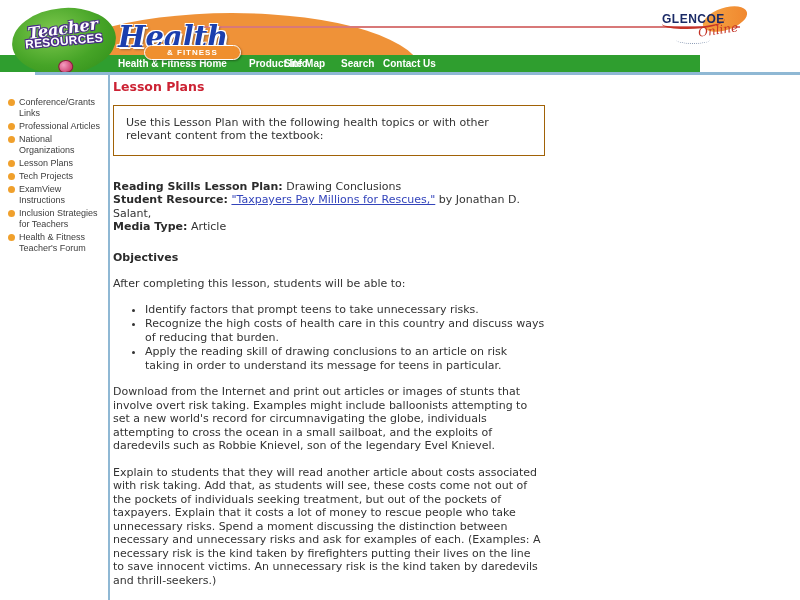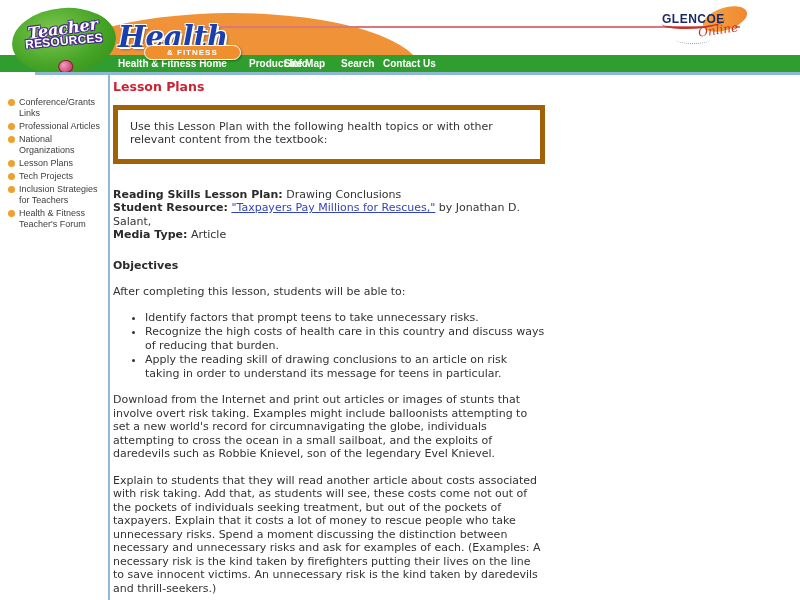--- a/index.html
+++ b/index.html
@@ -38,38 +38,38 @@
                     background:linear-gradient(110deg, #f5a23c, #ef7f22); transform:rotate(-18deg); opacity:.95; }
   .glencoe-word { position:absolute; left:0; top:6px; font-family:"Liberation Sans", sans-serif; font-weight:bold;
                   font-size:12px; letter-spacing:0.5px; color:#1a2a66; border-bottom:2px solid #c43326;
                   border-radius:0 0 60% 30%; padding-bottom:1px; }
   .glencoe-online { position:absolute; right:10px; top:17px; font-family:"DejaVu Serif", serif; font-style:italic;
                     font-size:12px; color:#c43326; transform:rotate(-8deg); }
   .glencoe-arc { position:absolute; left:14px; top:30px; width:34px; height:8px;
                  border-bottom:1px dotted #8a9ab4; border-radius:50%; }
 
   
-  .navbar { position:absolute; left:0; top:55px; width:800px; height:17px; background:#2f9e2f; z-index:4; }
+  .navbar { position:absolute; left:0; top:55px; width:700px; height:17px; background:#2f9e2f; z-index:4; }
   .navbar a { position:absolute; top:3px; font-family:"Liberation Sans", sans-serif; font-weight:bold;
               font-size:10px; color:#fff; text-decoration:none; white-space:nowrap; }
   .nav0 { left:118px; } .nav1 { left:225px;padding-left:24px; } .nav2 { left:284px; } .nav3 { left:341px; } .nav4 { left:383px; }
 
   .blue-hline { position:absolute; left:35px; top:72px; width:765px; height:3px; background:#8fb8d4; }
   .blue-vline { position:absolute; left:108px; top:72px; width:2px; height:528px; background:#8fb8d4; }
 
   
   .sidebar { position:absolute; left:8px; top:97px; width:98px; }
   .side-item { display:flex; align-items:flex-start; margin-bottom:2px; cursor:pointer; }
   .dot { flex:0 0 auto; width:7px; height:7px; border-radius:50%; background:#f0a02c; margin:2px 4px 0 0; }
   .side-label { font-family:"Liberation Sans", sans-serif; font-size:9px; line-height:11px; color:#3d3d3d; }
 
   
   .main { position:absolute; left:113px; top:80px; width:432px; color:#333; font-size:11px; line-height:13.5px; }
   .page-title { color:#cc2233; font-weight:bold; font-size:12.5px; }
-  .intro-box { margin-top:11px; border:5px solid #a16207; padding:10px 12px 12px 12px; }
+  .intro-box { margin-top:11px; border:1px solid #a16207; padding:10px 12px 12px 12px; }
   .intro-box ul { margin:12px 0 2px 0; padding-left:32px; }
   .intro-box li { margin-bottom:1px; }
   .meta { margin-top:24px; }
   .meta b { color:#2b2b2b; }
   .link { color:#3344bb; text-decoration:underline; cursor:pointer; }
   h3.sect { font-size:11px; font-weight:bold; color:#2b2b2b; margin-top:17px; }
   .main p.body { margin-top:13px; }
   .main ul.obj { margin:12px 0 0 0; padding-left:32px; }
   .main ul.obj li { margin-bottom:1px; }
 </style>
@@ -126,20 +126,24 @@
     <div class="side-item">
       <span class="dot"></span>
       <span class="side-label">Lesson Plans</span>
     </div>
     <div class="side-item">
       <span class="dot"></span>
       <span class="side-label">Tech Projects</span>
     </div>
     <div class="side-item">
       <span class="dot"></span>
+      <span class="side-label">ExamView Instructions</span>
+    </div>
+    <div class="side-item">
+      <span class="dot"></span>
       <span class="side-label">Inclusion Strategies for Teachers</span>
     </div>
     <div class="side-item">
       <span class="dot"></span>
       <span class="side-label">Health &amp; Fitness Teacher's Forum</span>
     </div>
   </div>
 
   <div class="main">
     <div class="page-title">Lesson Plans</div>

